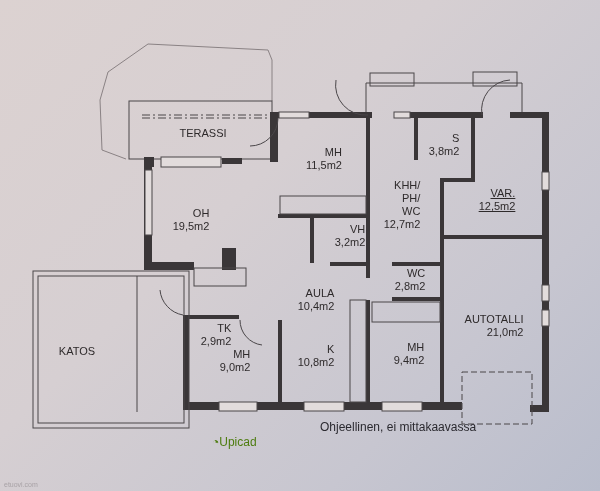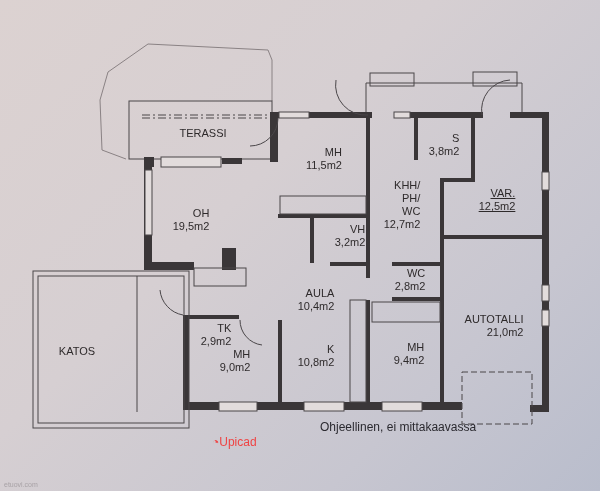--- a/index.html
+++ b/index.html
@@ -2,21 +2,21 @@
 <html><head>
 <meta charset="utf-8">
 <style>
   html,body{margin:0;padding:0;}
   body{width:600px;height:491px;overflow:hidden;position:relative;
     background:linear-gradient(135deg,#dcd2d1 0%,#d6cfd2 40%,#c7c6d0 75%,#b9bdcc 100%);
     font-family:"Liberation Sans",sans-serif;}
   svg{position:absolute;left:0;top:0;}
   .lbl{position:absolute;color:#2e2a2b;font-size:11px;text-align:right;line-height:13px;transform:translate(-50%,-50%);white-space:nowrap;}
   .note{position:absolute;font-size:12px;color:#2b2a30;}
-  .logo{position:absolute;font-size:12px;color:#ef4444;}
+  .logo{position:absolute;font-size:12px;color:#4d7c0f;}
   .wm{position:absolute;font-size:7px;color:#a8a2a6;}
 </style>
 </head>
 <body>
 
 <svg width="600" height="491" viewBox="0 0 600 491">
 
   <path d="M148 44 L268 50 L272 60 L272 101 M148 44 L108 72 L100 100 L102 150 L126 159" fill="none" stroke="#8a8284" stroke-width="1"></path>
 
   <rect x="129" y="101" width="143" height="58" fill="none" stroke="#4a4649" stroke-width="1"></rect>

